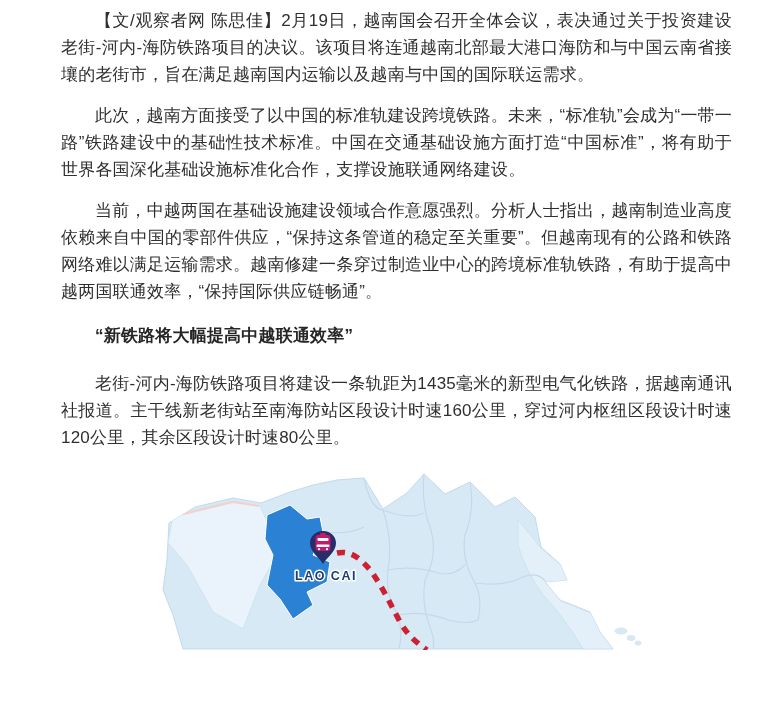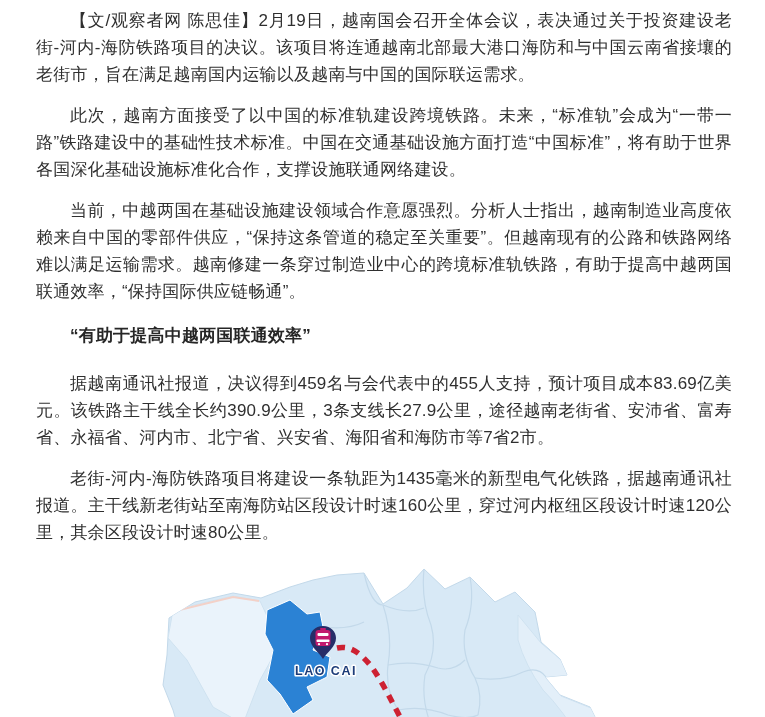--- a/index.html
+++ b/index.html
@@ -2,43 +2,42 @@
 <html><head>
 <meta charset="utf-8">
 <style>
   html,body{margin:0;padding:0;}
   body{
     width:765px;height:717px;overflow:hidden;background:#ffffff;
     font-family:"Liberation Sans","DejaVu Sans",sans-serif;
     color:#2f2f2f;
   }
   .article{
-    padding:7px 33px 0 36px;
+    padding:7px 33px 0 61px;
     font-size:17px;line-height:27px;
     text-align:justify;letter-spacing:.2px;
   }
   p.para{margin:0 0 14px;text-indent:2em;}
   p.subhead{font-weight:bold;margin:17px 0 21px;text-indent:2em;color:#262626;}
   figure.map-wrap{margin:13px 0 0 153px;width:612px;height:185px;}
   svg{display:block;}
   .map-label{
     font-family:"Liberation Sans","DejaVu Sans",sans-serif;
     font-weight:bold;font-size:12.5px;letter-spacing:1.5px;
     paint-order:stroke;stroke:#ffffff;stroke-width:3px;stroke-linejoin:round;
   }
 </style>
 </head>
 <body>
 
 <article class="article">
   <p class="para">【文/观察者网 陈思佳】2月19日，越南国会召开全体会议，表决通过关于投资建设老街-河内-海防铁路项目的决议。该项目将连通越南北部最大港口海防和与中国云南省接壤的老街市，旨在满足越南国内运输以及越南与中国的国际联运需求。</p>
   <p class="para">此次，越南方面接受了以中国的标准轨建设跨境铁路。未来，“标准轨”会成为“一带一路”铁路建设中的基础性技术标准。中国在交通基础设施方面打造“中国标准”，将有助于世界各国深化基础设施标准化合作，支撑设施联通网络建设。</p>
   <p class="para">当前，中越两国在基础设施建设领域合作意愿强烈。分析人士指出，越南制造业高度依赖来自中国的零部件供应，“保持这条管道的稳定至关重要”。但越南现有的公路和铁路网络难以满足运输需求。越南修建一条穿过制造业中心的跨境标准轨铁路，有助于提高中越两国联通效率，“保持国际供应链畅通”。</p>
-  <p class="subhead">“有助于提高中越两国联通效率”</p>
-  <p class="para">据越南通讯社报道，决议得到459名与会代表中的455人支持，预计项目成本83.69亿美元。该铁路主干线全长约390.9公里，3条支线长27.9公里，途径越南老街省、安沛省、富寿省、永福省、河内市、北宁省、兴安省、海阳省和海防市等7省2市。</p>
+  <p class="subhead">“新铁路将大幅提高中越联通效率”</p>
   <p class="para">老街-河内-海防铁路项目将建设一条轨距为1435毫米的新型电气化铁路，据越南通讯社报道。主干线新老街站至南海防站区段设计时速160公里，穿过河内枢纽区段设计时速120公里，其余区段设计时速80公里。</p>
 </article>
 
 <figure class="map-wrap">
   <svg width="612" height="185" viewBox="0 0 612 185">
     <defs>
       <clipPath id="land-clip">
         <path d="M 14,95 L 16,58 L 42,42 L 80,33 L 108,38 L 137,27 L 160,20 L 184,15 L 211,13 L 230,44 L 254,28 L 271,9 L 292,29 L 317,17 L 342,42 L 362,32 L 382,52 L 388,82 L 407,99 L 414,115 L 392,117 L 407,135 L 437,147 L 447,167 L 460,184 L 30,184 L 20,150 L 10,125 Z"></path>
       </clipPath>
     </defs>

